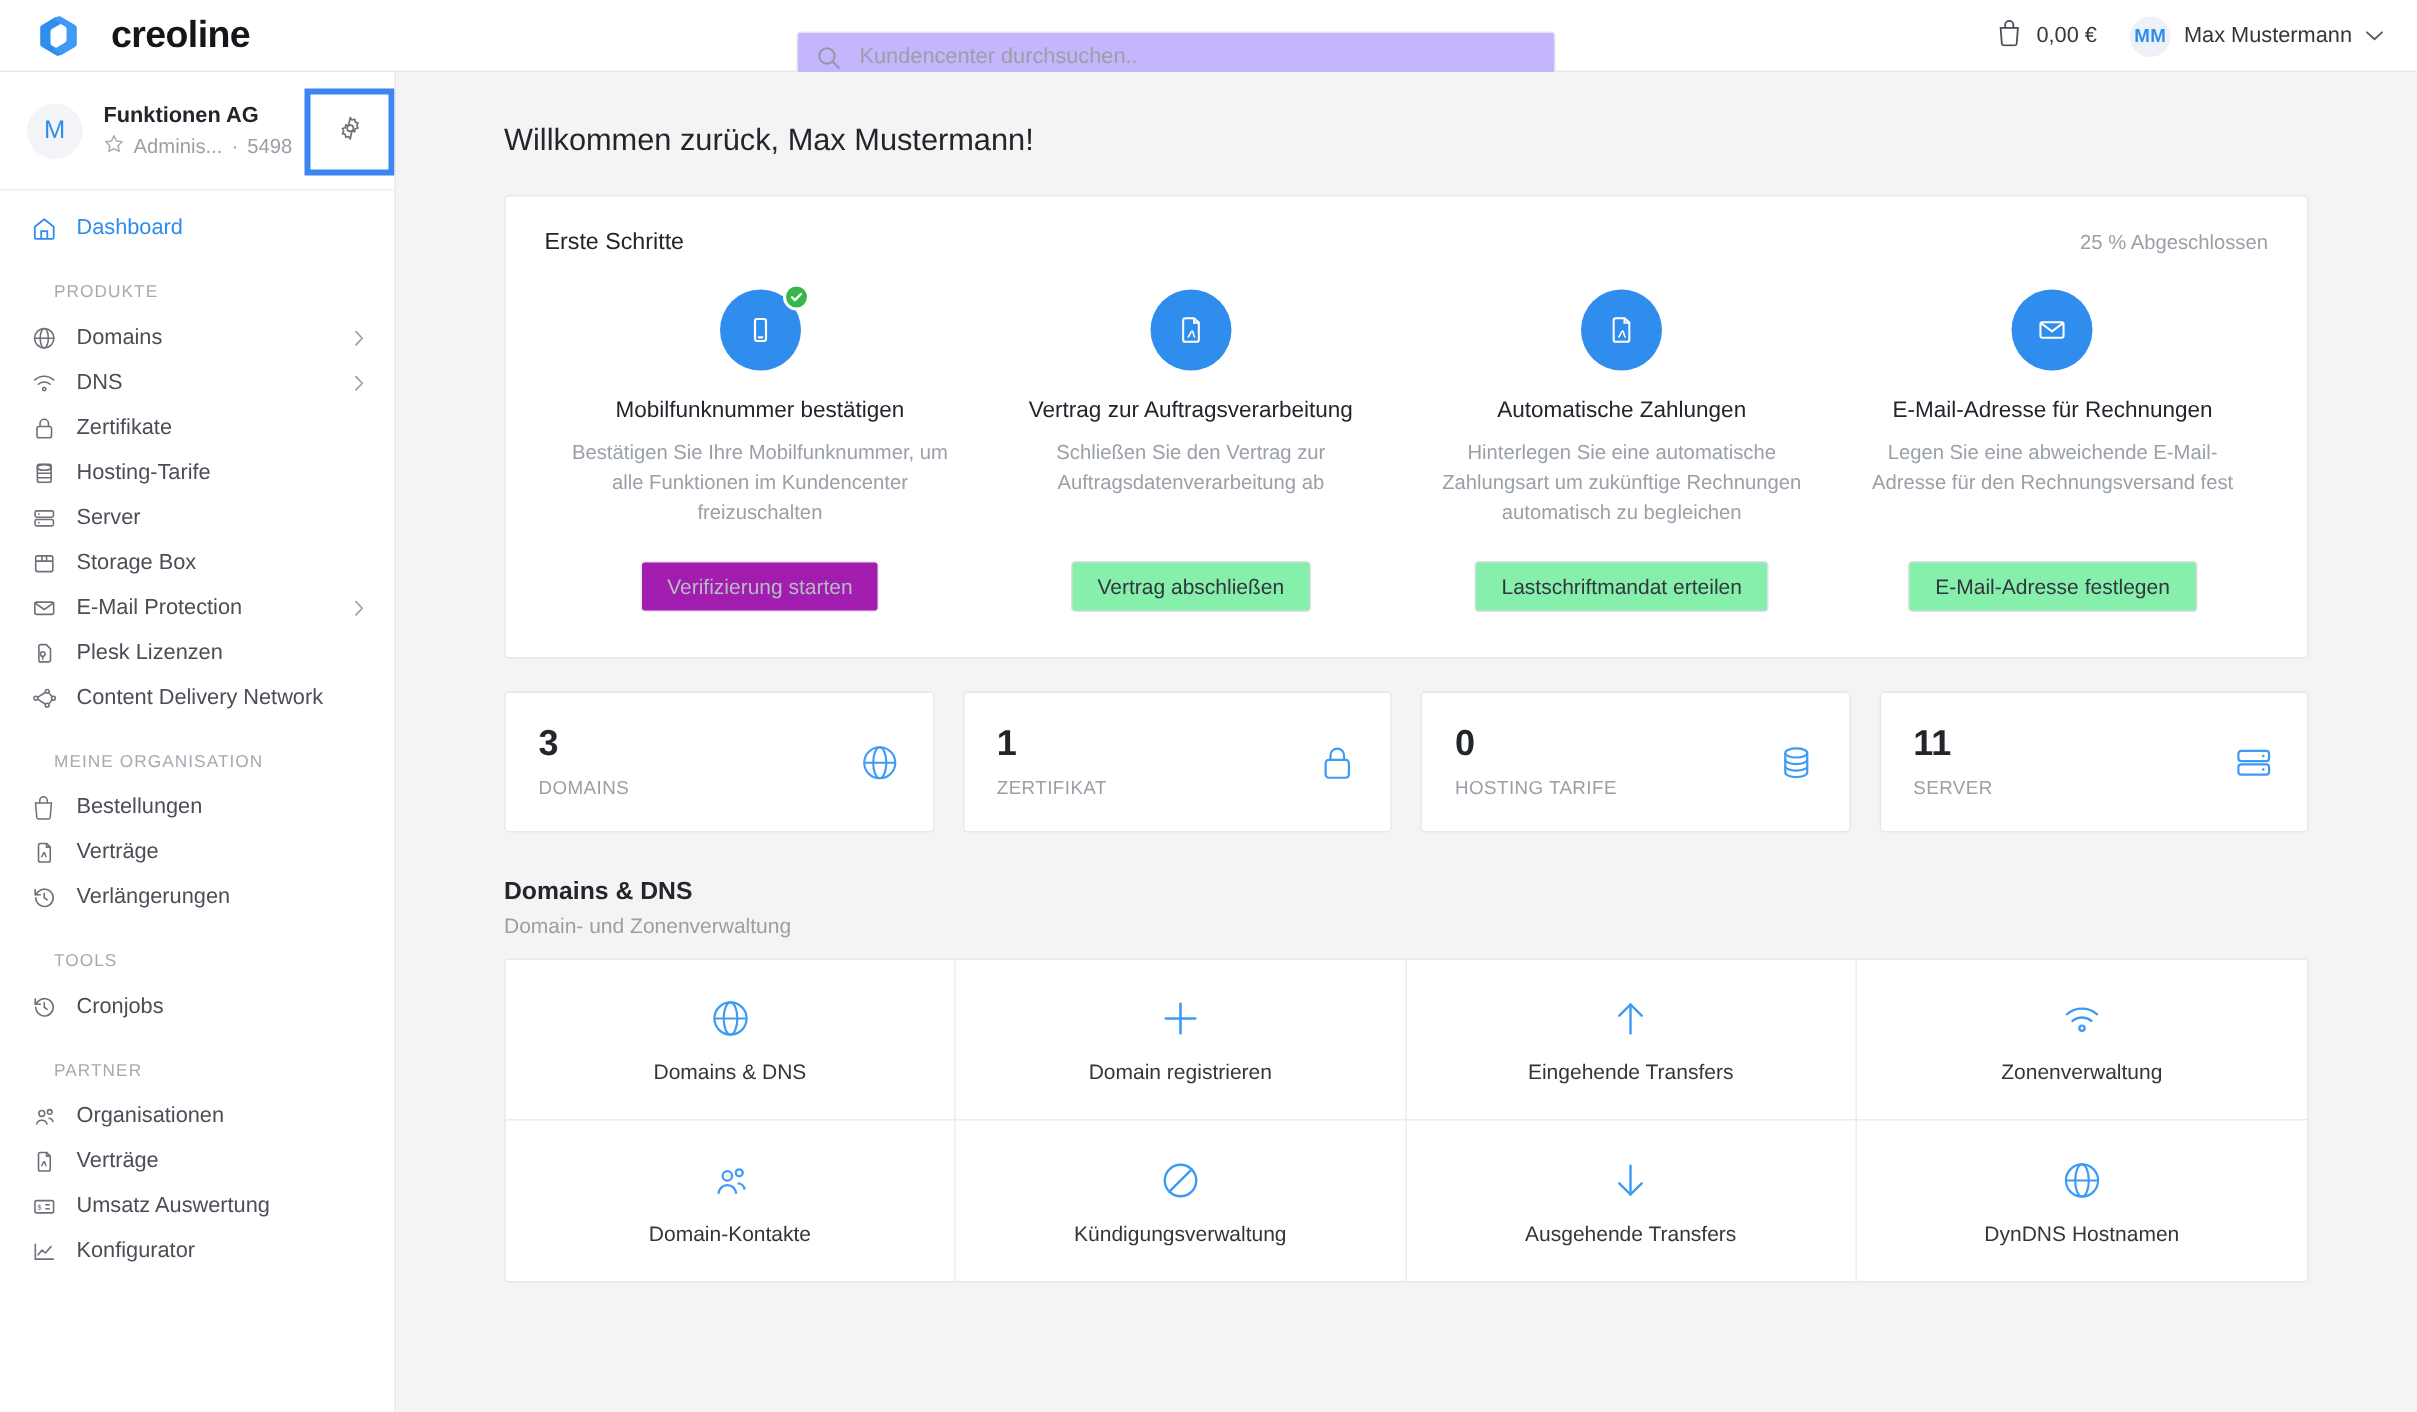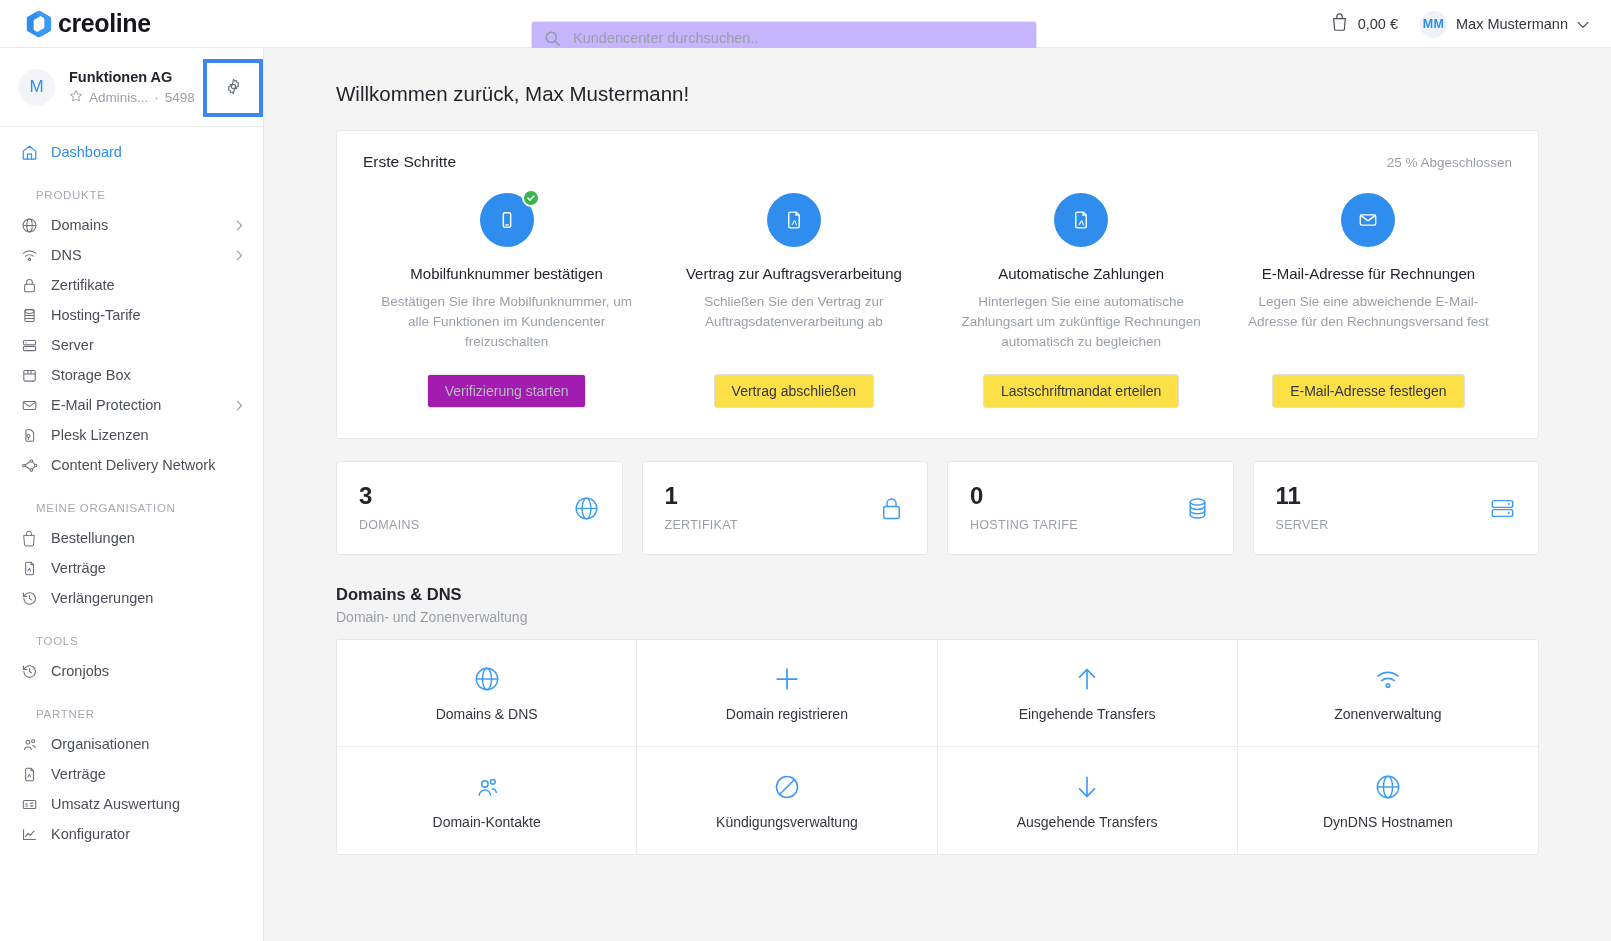--- a/index.html
+++ b/index.html
@@ -12,21 +12,21 @@
 
   
   .topbar {
     position: absolute; top: 0; left: 0;
     width: 1611px; height: 48px;
     background: #ffffff;
     border-bottom: 1px solid #e8e8e8;
     display: flex; align-items: center;
   }
   .logo-wrap {
-    display: flex; align-items: center; gap: 4px;
+    display: flex; align-items: center; gap: 20px;
     margin-left: 24px;
   }
   .logo-mark { width: 30px; height: 30px; display:block; }
   .logo-text {
     font-size: 25px; font-weight: 600; color: #15161a;
     letter-spacing: -0.4px;
   }
 
   .search-box {
     position: absolute; left: 531px; top: 21px;
@@ -153,21 +153,21 @@
   .step-title {
     margin-top: 18px; font-size: 15px; color: #22262c;
     text-align: center; font-weight: 400;
   }
   .step-desc {
     margin-top: 10px; font-size: 13.5px; line-height: 20px;
     color: #9aa0a8; text-align: center; max-width: 270px;
   }
   .step-btn {
     margin-top: 22px; height: 34px; padding: 0 17px;
-    border: 1px solid #dcdfe3; border-radius: 3px; background: #fde047;
+    border: 1px solid #dcdfe3; border-radius: 3px; background: #86efac;
     font-family: inherit; font-size: 14px; color: #32363d; cursor: pointer;
     white-space: nowrap;
   }
   .step-btn.disabled {
     color: #b6bbc2; background: #a21caf; cursor: default;
     border-color: #e6e8eb;
   }
   .step-btn-slot { margin-top: auto; }
   .step { justify-content: flex-start; }
 

